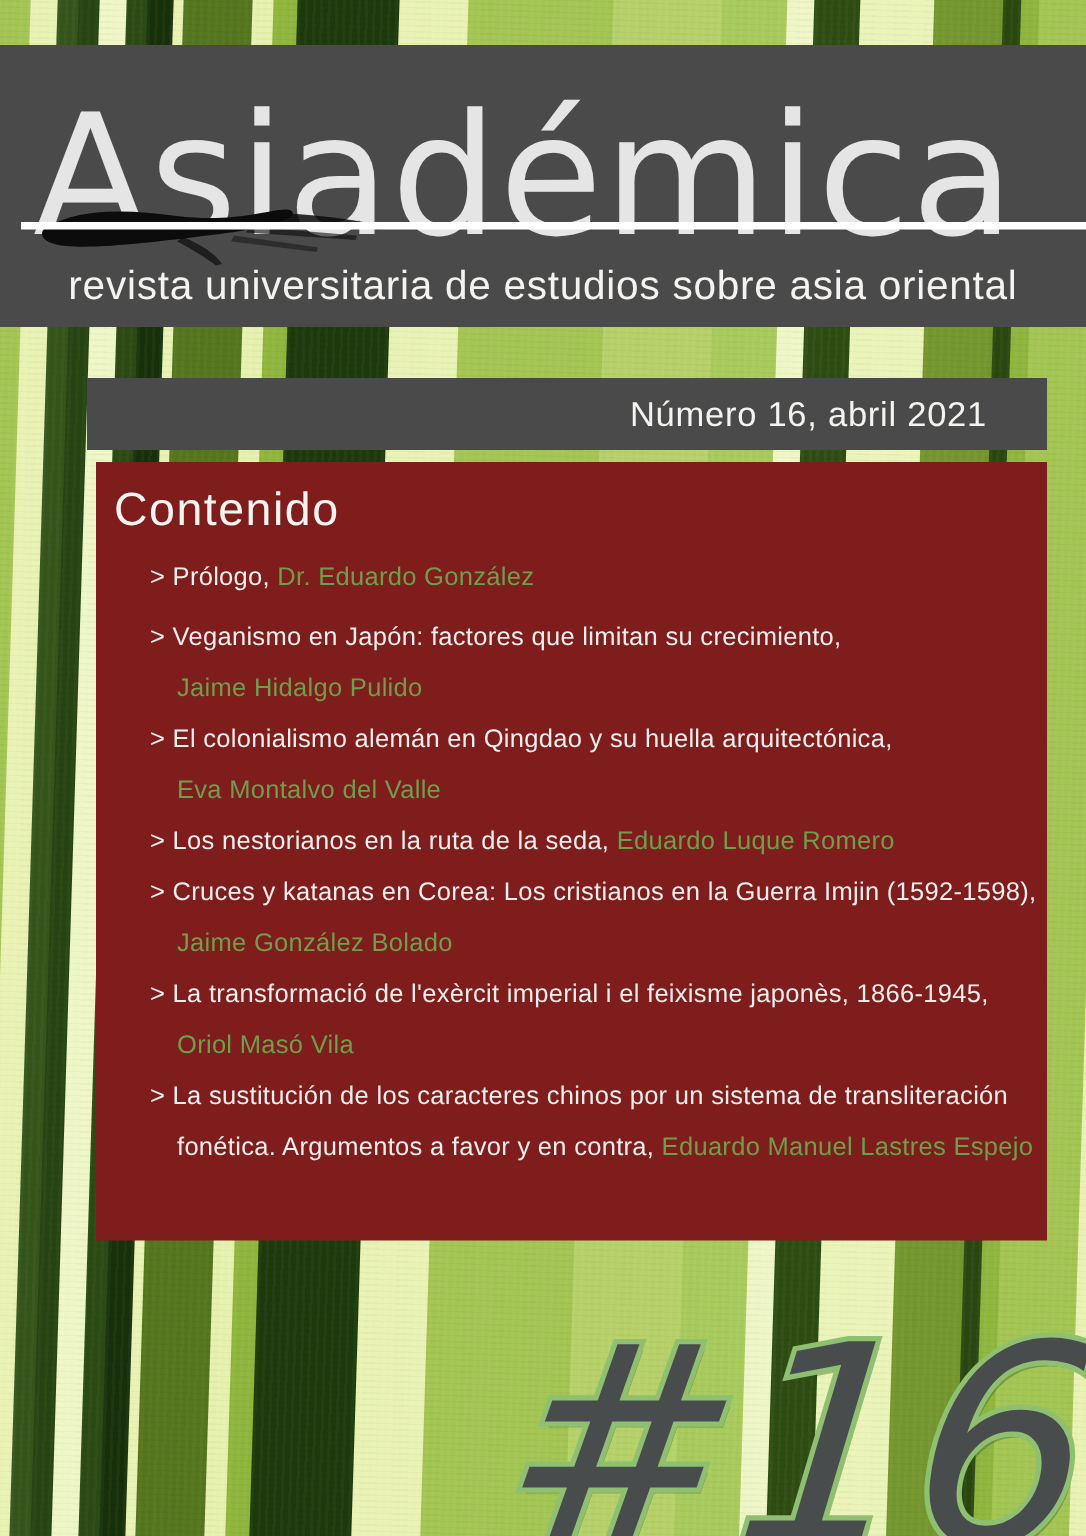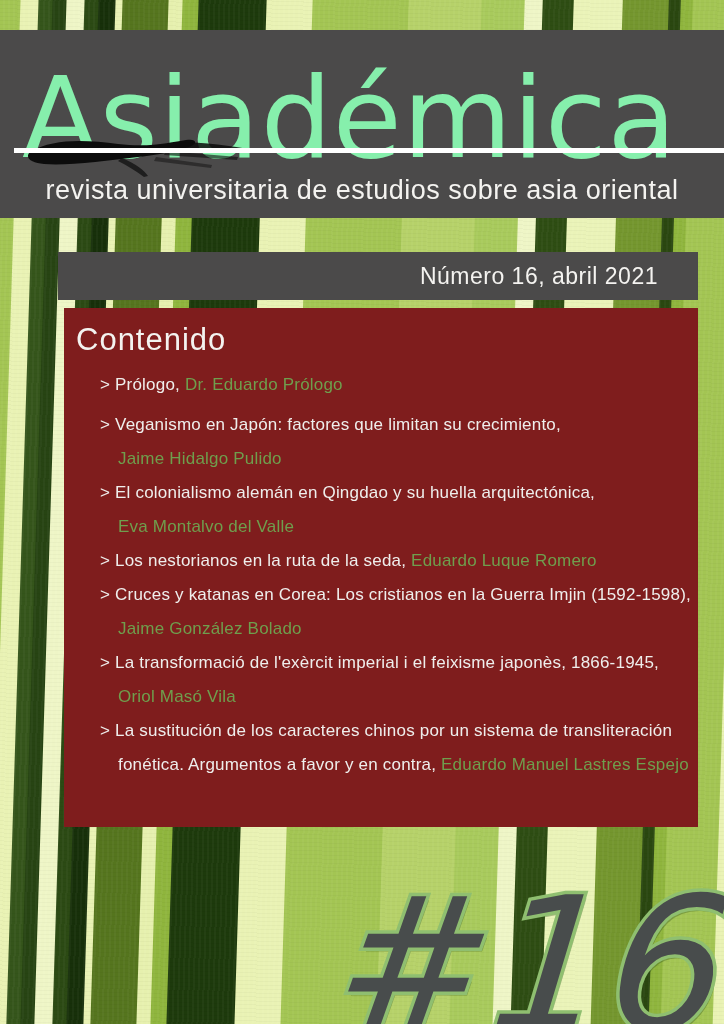--- a/index.html
+++ b/index.html
@@ -35,21 +35,21 @@
   }
   
   .banner{
     position:absolute;left:0;top:30px;width:724px;height:188px;
     background:#4b4a4a;
   }
   .journal-title{
     position:absolute;left:22px;top:32px;
     font-family:"DejaVu Sans","Liberation Sans",sans-serif;
     font-size:112px;line-height:1;font-weight:400;
-    letter-spacing:1px;color:#86efac;white-space:nowrap;text-align:center;
+    letter-spacing:1px;color:#e5e5e5;white-space:nowrap;text-align:center;
   }
   .brush{position:absolute;left:26px;top:94px;width:250px;height:56px;}
   .title-underline{
     position:absolute;left:14px;right:0;top:118px;height:5px;background:#ffffff;
   }
   .journal-subtitle{
     position:absolute;left:0;right:0;top:128px;
     text-align:center;color:#f4f3f0;
     font-size:27px;letter-spacing:.5px;white-space:nowrap;margin-top:17px;
   }
@@ -120,21 +120,21 @@
     <div class="journal-subtitle">revista universitaria de estudios sobre asia oriental</div>
   </div>
 
   <div class="issue-bar">
     <span>Número 16, abril 2021</span>
   </div>
 
   <div class="panel">
     <div class="contents-heading">Contenido</div>
     <div class="toc">
-        <div class="toc-line"><span class="t-white">&gt; Prólogo, </span><span class="t-green">Dr. Eduardo Prólogo</span></div>
+        <div class="toc-line"><span class="t-white">&gt; Prólogo, </span><span class="t-green">Dr. Eduardo González</span></div>
         <div class="toc-line"><span class="t-white">&gt; Veganismo en Japón: factores que limitan su crecimiento,</span></div>
         <div class="toc-line indent"><span class="t-green">Jaime Hidalgo Pulido</span></div>
         <div class="toc-line"><span class="t-white">&gt; El colonialismo alemán en Qingdao y su huella arquitectónica,</span></div>
         <div class="toc-line indent"><span class="t-green">Eva Montalvo del Valle</span></div>
         <div class="toc-line"><span class="t-white">&gt; Los nestorianos en la ruta de la seda, </span><span class="t-green">Eduardo Luque Romero</span></div>
         <div class="toc-line"><span class="t-white">&gt; Cruces y katanas en Corea: Los cristianos en la Guerra Imjin (1592-1598),</span></div>
         <div class="toc-line indent"><span class="t-green">Jaime González Bolado</span></div>
         <div class="toc-line"><span class="t-white">&gt; La transformació de l'exèrcit imperial i el feixisme japonès, 1866-1945,</span></div>
         <div class="toc-line indent"><span class="t-green">Oriol Masó Vila</span></div>
         <div class="toc-line"><span class="t-white">&gt; La sustitución de los caracteres chinos por un sistema de transliteración</span></div>

